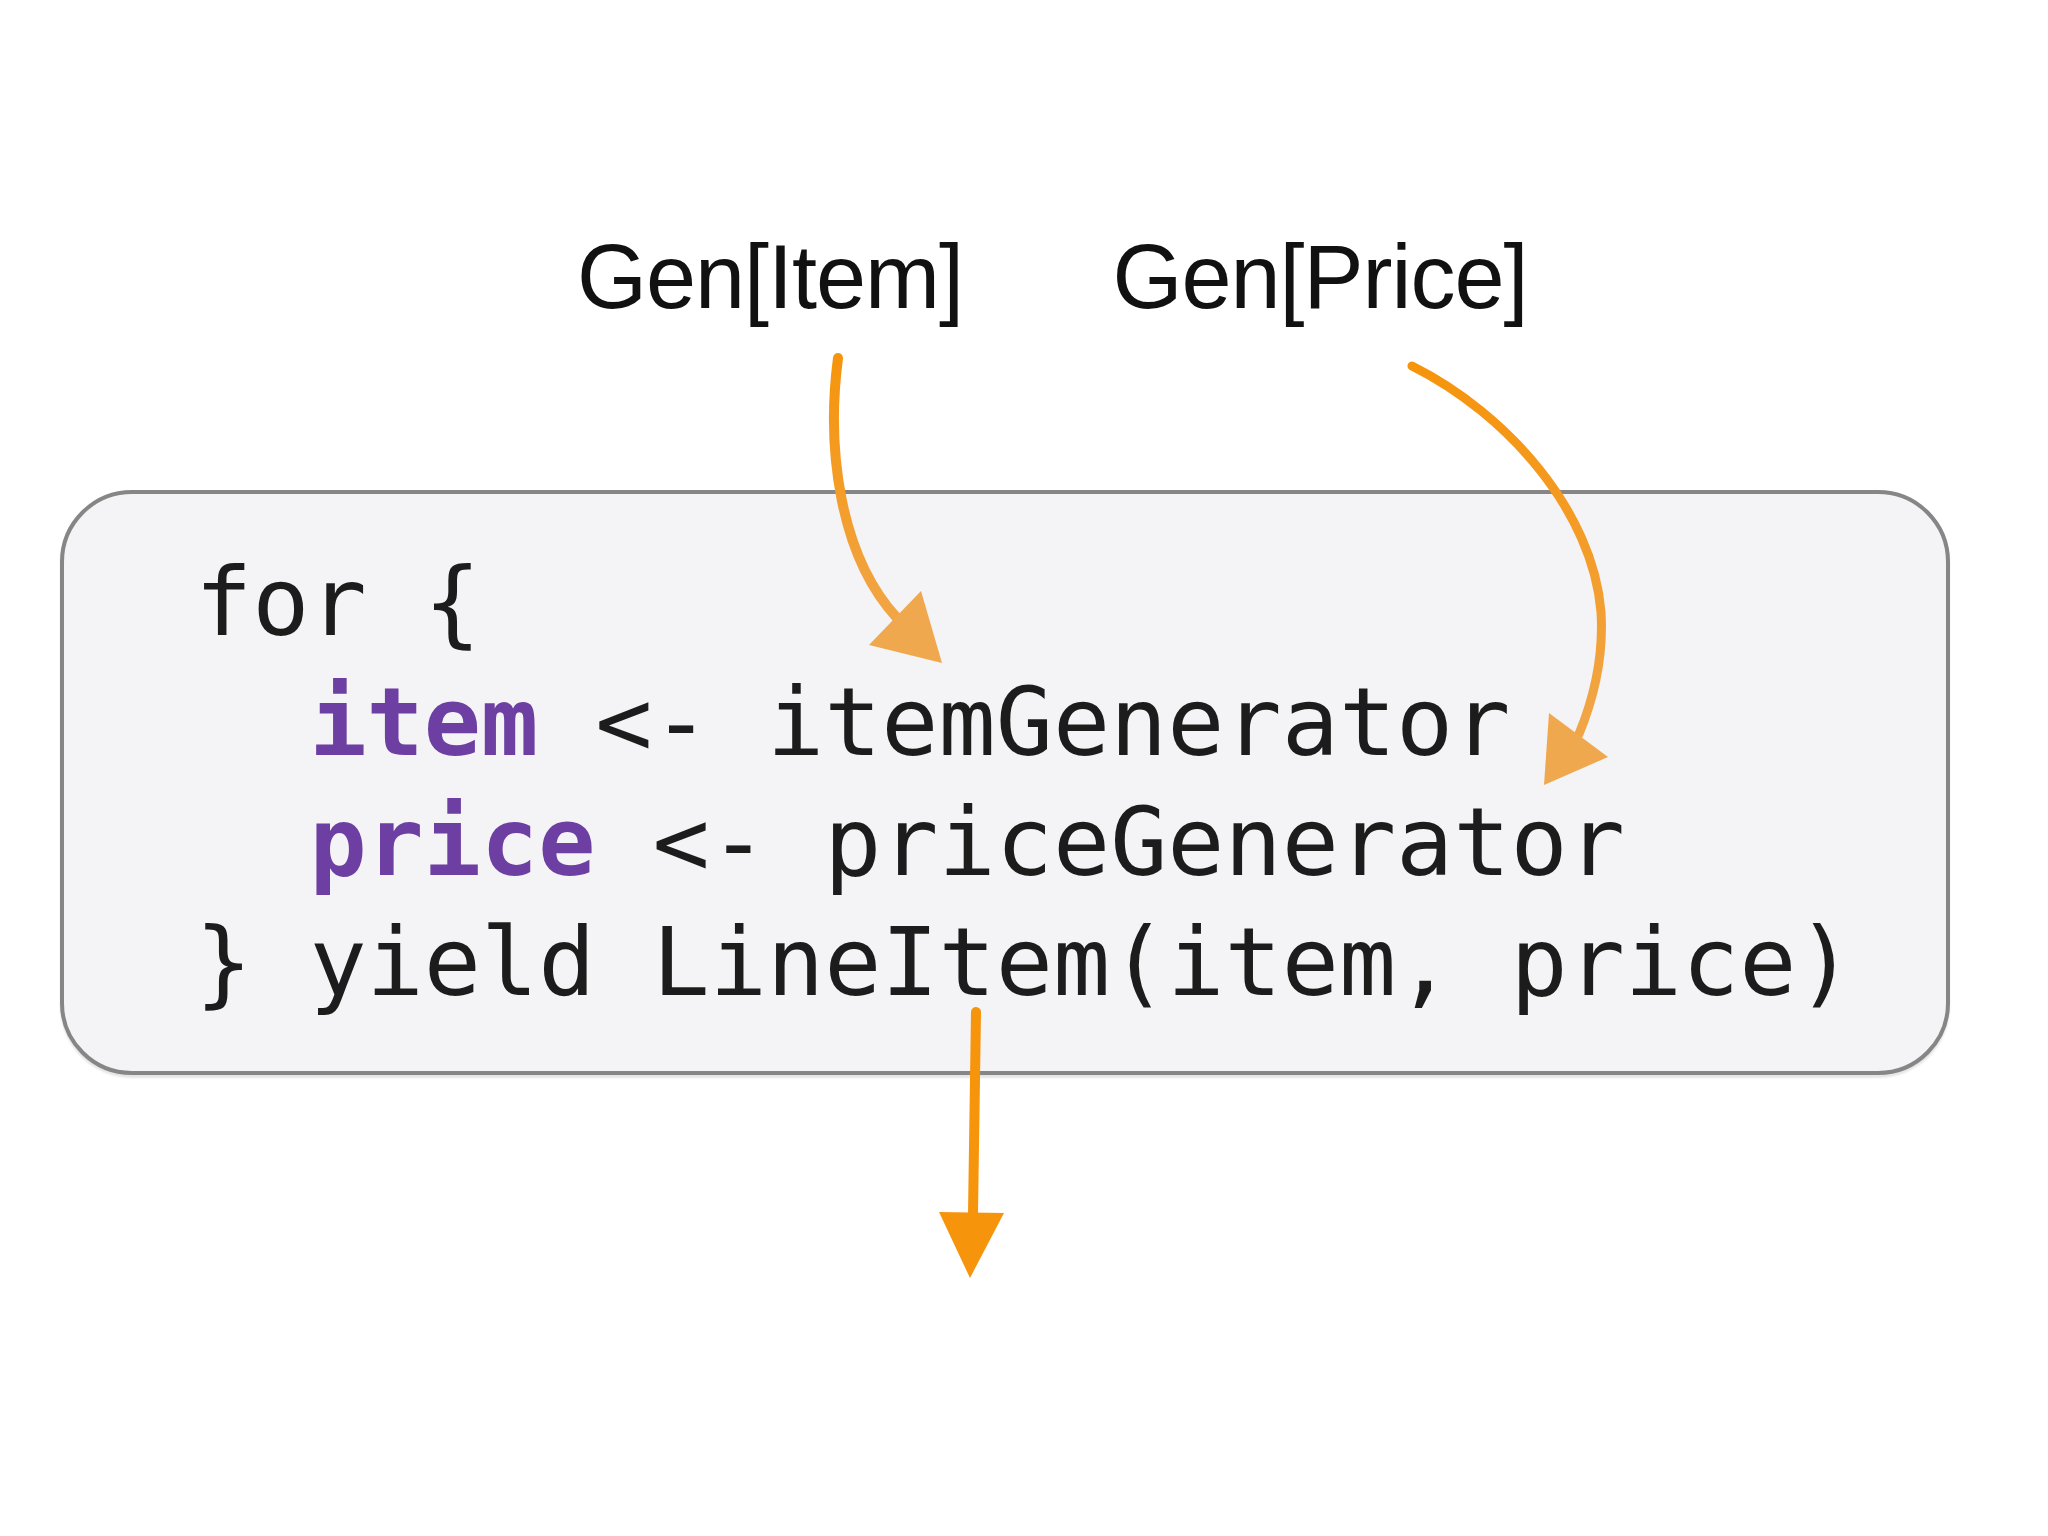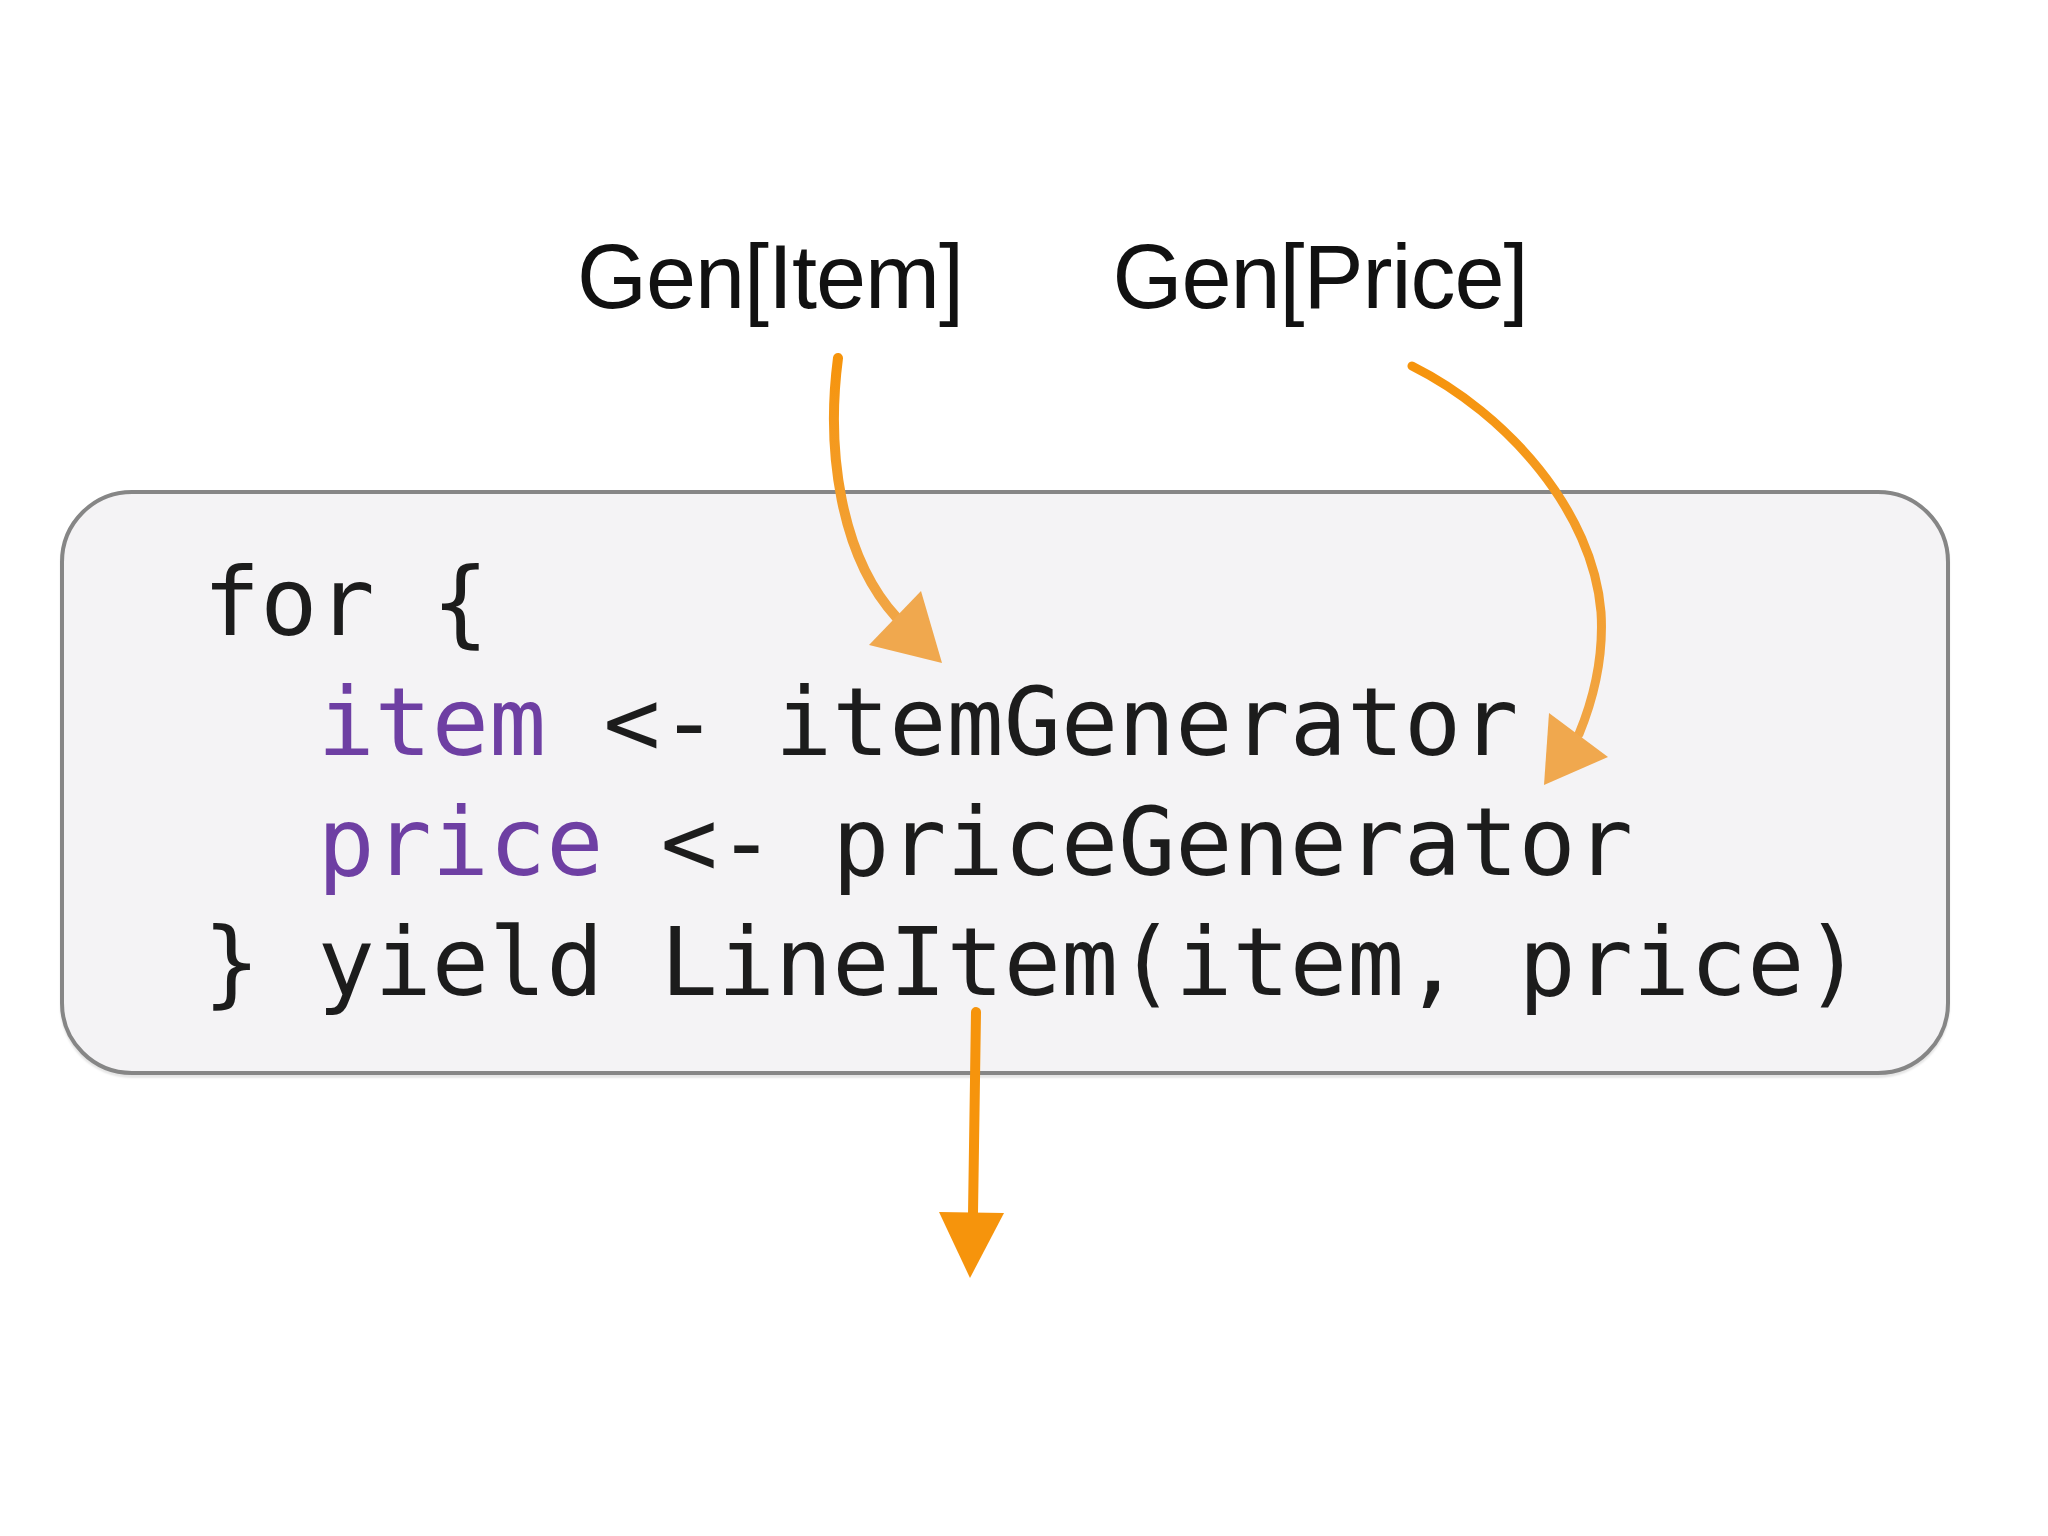--- a/index.html
+++ b/index.html
@@ -37,29 +37,29 @@
     left:60px;top:490px;
     width:1890px;height:585px;
     box-sizing:border-box;
     background:var(--box-fill);
     border:4px solid var(--box-border);
     border-radius:72px;
     box-shadow:0 3px 2px rgba(0,0,0,0.10);
   }
   .code{
     position:absolute;
-    left:203px;top:542px;
+    left:195px;top:542px;
     font-family:"DejaVu Sans Mono", monospace;
     font-size:95px;
     line-height:120px;
     color:var(--code-text);
     white-space:pre;
   }
   .code .tok{white-space:pre;}
-  .code .tok-var{color:var(--variable-purple);}
+  .code .tok-var{color:var(--variable-purple);font-weight:bold;}
   .arrow-layer{
     position:absolute;
     left:0;top:0;width:2048px;height:1536px;
     pointer-events:none;
   }
   .arrow-shaft{
     fill:none;
     stroke-linecap:round;
     stroke-linejoin:round;
   }

